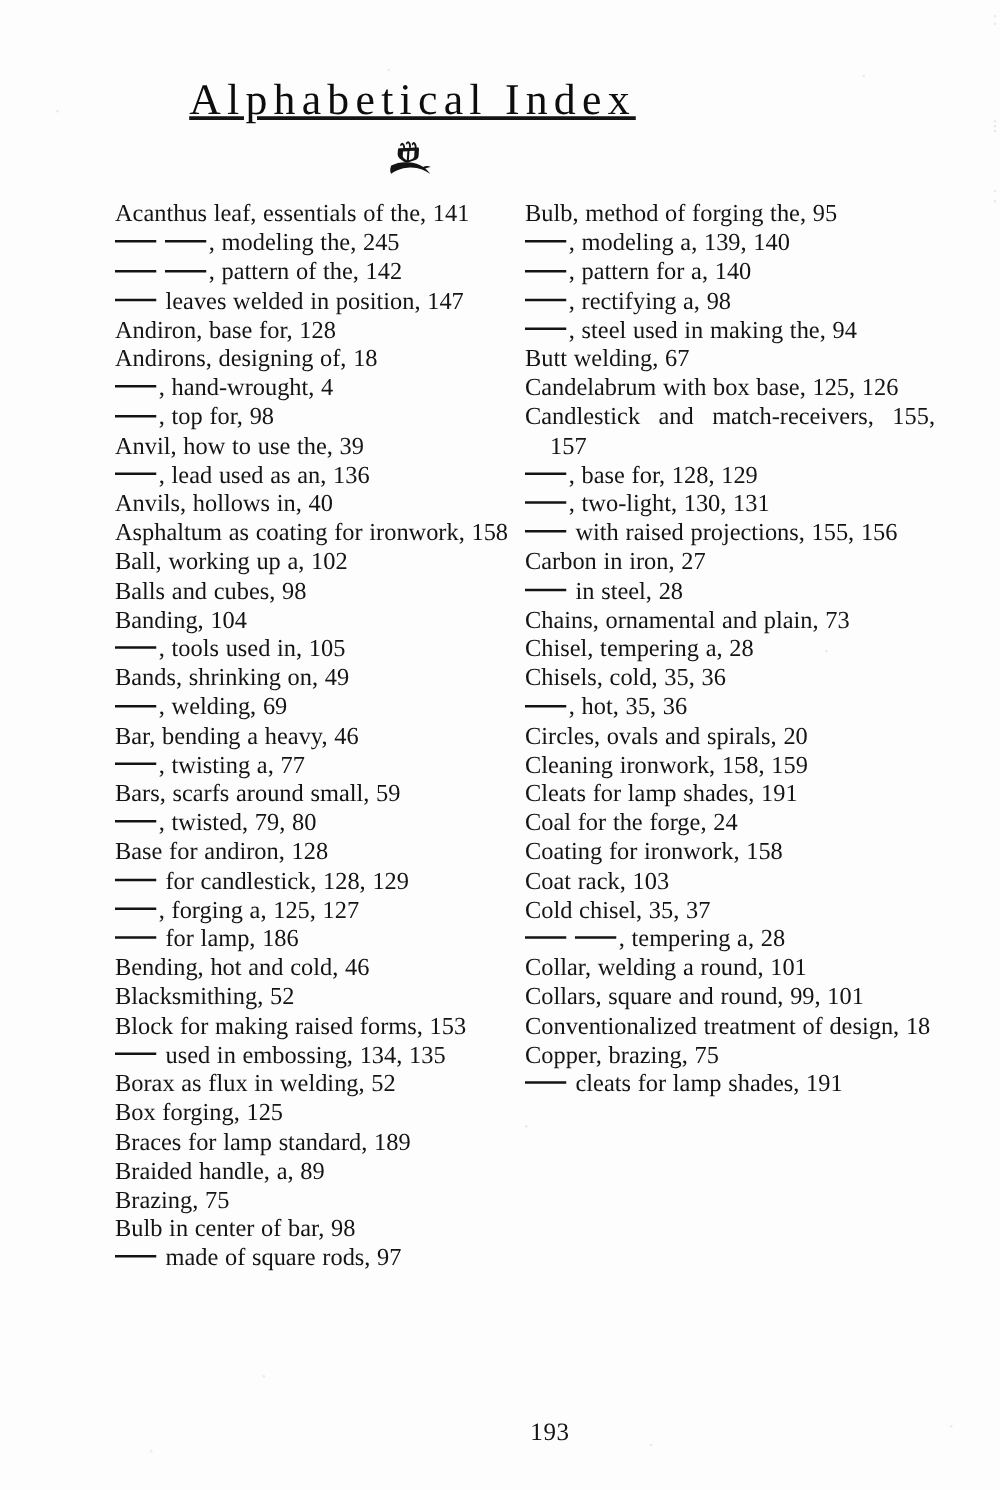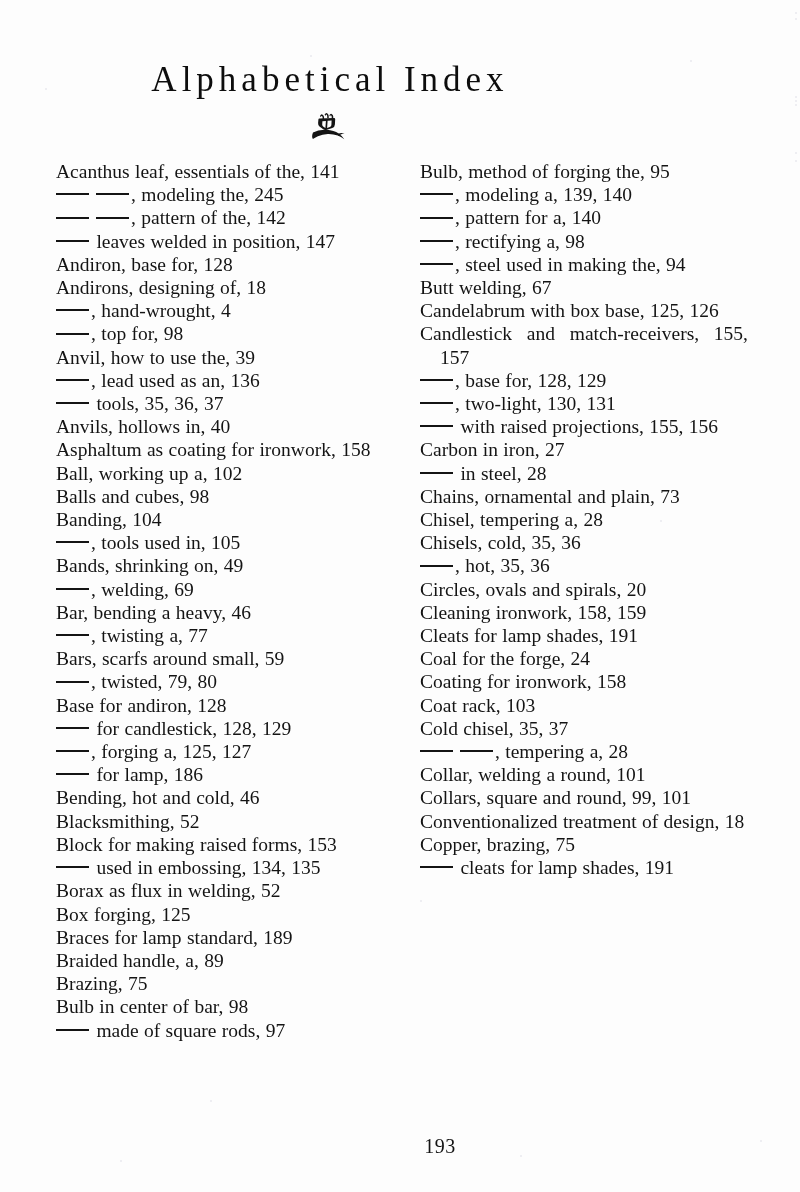--- a/index.html
+++ b/index.html
@@ -14,20 +14,21 @@
     color: #141414;
     overflow: hidden;
     position: relative;
   }
 
   .page {
     width: 660px;
     height: 1192px;
     box-sizing: border-box;
     position: relative;
+    text-decoration: underline;
   }
 
   
   .title {
     text-align: center;
     font-size: 35px;
     letter-spacing: 5px;
     font-weight: normal;
     margin: 0;
     padding-top: 60px;
@@ -43,21 +44,21 @@
   }
   .ornament svg { display: inline-block; }
 
   
   .columns {
     position: absolute;
     top: 160px;
     left: 56px;
     width: 692px;
     display: flex;
-    justify-content: space-between;
+    justify-content: flex-end;
   }
   .col {
     width: 328px;
   }
 
   .entry {
     font-size: 19.5px;
     line-height: 23.2px;
     text-align: justify;
     text-align-last: left;
@@ -134,21 +135,20 @@
         <p class="entry"><span>Acanthus leaf, essentials of the, 141</span></p>
         <p class="entry"><span class="dash"></span><span class="dash"></span><span>, modeling the, 245</span></p>
         <p class="entry"><span class="dash"></span><span class="dash"></span><span>, pattern of the, 142</span></p>
         <p class="entry"><span class="dash"></span><span> leaves welded in position, 147</span></p>
         <p class="entry"><span>Andiron, base for, 128</span></p>
         <p class="entry"><span>Andirons, designing of, 18</span></p>
         <p class="entry"><span class="dash"></span><span>, hand-wrought, 4</span></p>
         <p class="entry"><span class="dash"></span><span>, top for, 98</span></p>
         <p class="entry"><span>Anvil, how to use the, 39</span></p>
         <p class="entry"><span class="dash"></span><span>, lead used as an, 136</span></p>
-        <p class="entry"><span class="dash"></span><span> tools, 35, 36, 37</span></p>
         <p class="entry"><span>Anvils, hollows in, 40</span></p>
         <p class="entry"><span>Asphaltum as coating for ironwork, 158</span></p>
         <p class="entry"><span>Ball, working up a, 102</span></p>
         <p class="entry"><span>Balls and cubes, 98</span></p>
         <p class="entry"><span>Banding, 104</span></p>
         <p class="entry"><span class="dash"></span><span>, tools used in, 105</span></p>
         <p class="entry"><span>Bands, shrinking on, 49</span></p>
         <p class="entry"><span class="dash"></span><span>, welding, 69</span></p>
         <p class="entry"><span>Bar, bending a heavy, 46</span></p>
         <p class="entry"><span class="dash"></span><span>, twisting a, 77</span></p>

